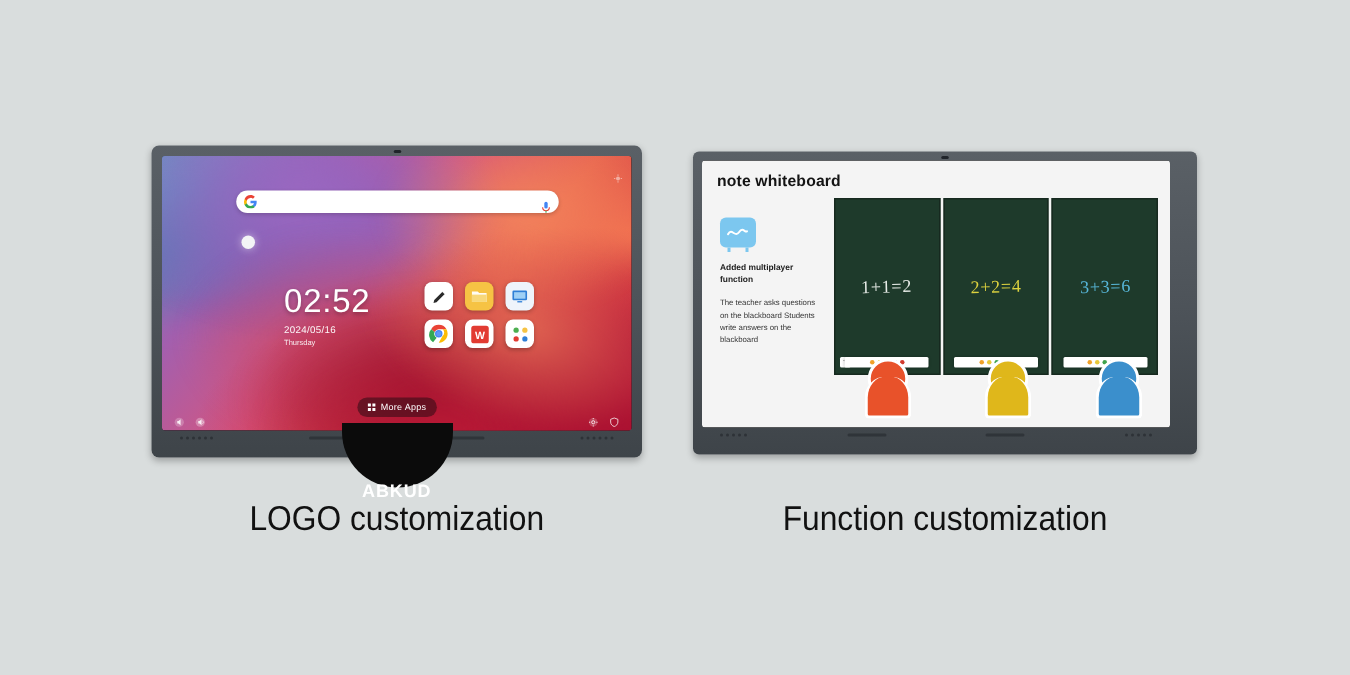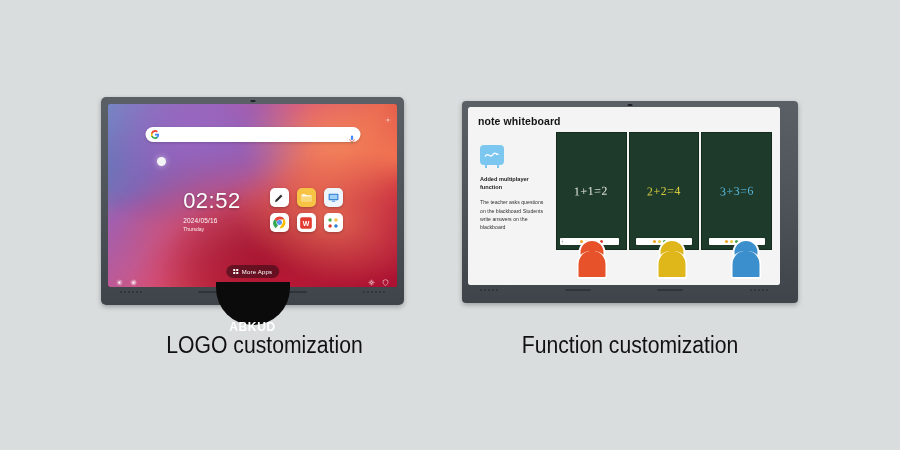--- a/index.html
+++ b/index.html
@@ -7,21 +7,21 @@
     width: 900px; height: 450px;
     overflow: hidden;
     font-family: "Liberation Sans", sans-serif;
   }
   body { background: #d9dddd; position: relative; }
 
   .stage { position: absolute; inset: 0; }
 
   
   .panel { position: absolute; }
-  #panel-logo { left: 101px; top: 97px; width: 303px; }
+  #panel-logo { left: 101px; top: 97px; width: 327px; }
   #panel-function { left: 462px; top: 101px; width: 336px; }
 
   
   .display {
     position: relative;
     background: linear-gradient(180deg,#5a6066 0%,#4c5258 55%,#3e4449 100%);
     border-radius: 5px;
     padding: 7px 7px 9px 7px;
     box-shadow: 0 2px 5px rgba(0,0,0,.28);
   }

